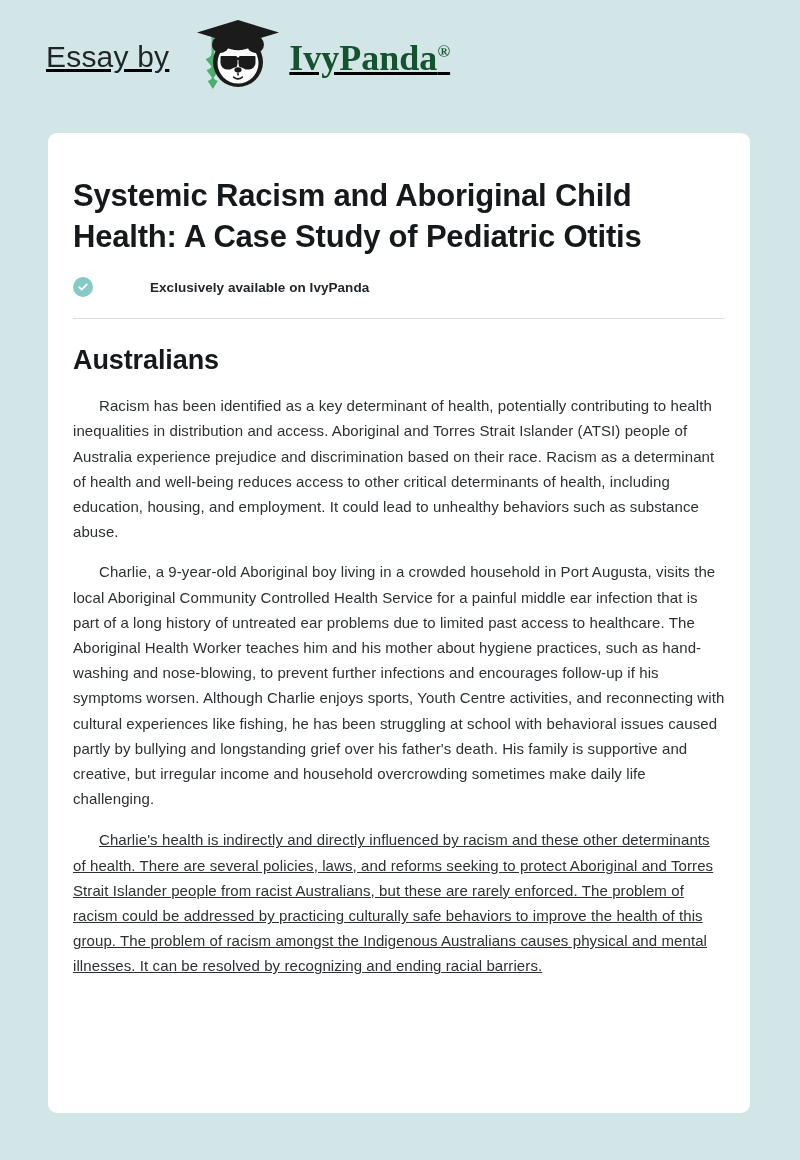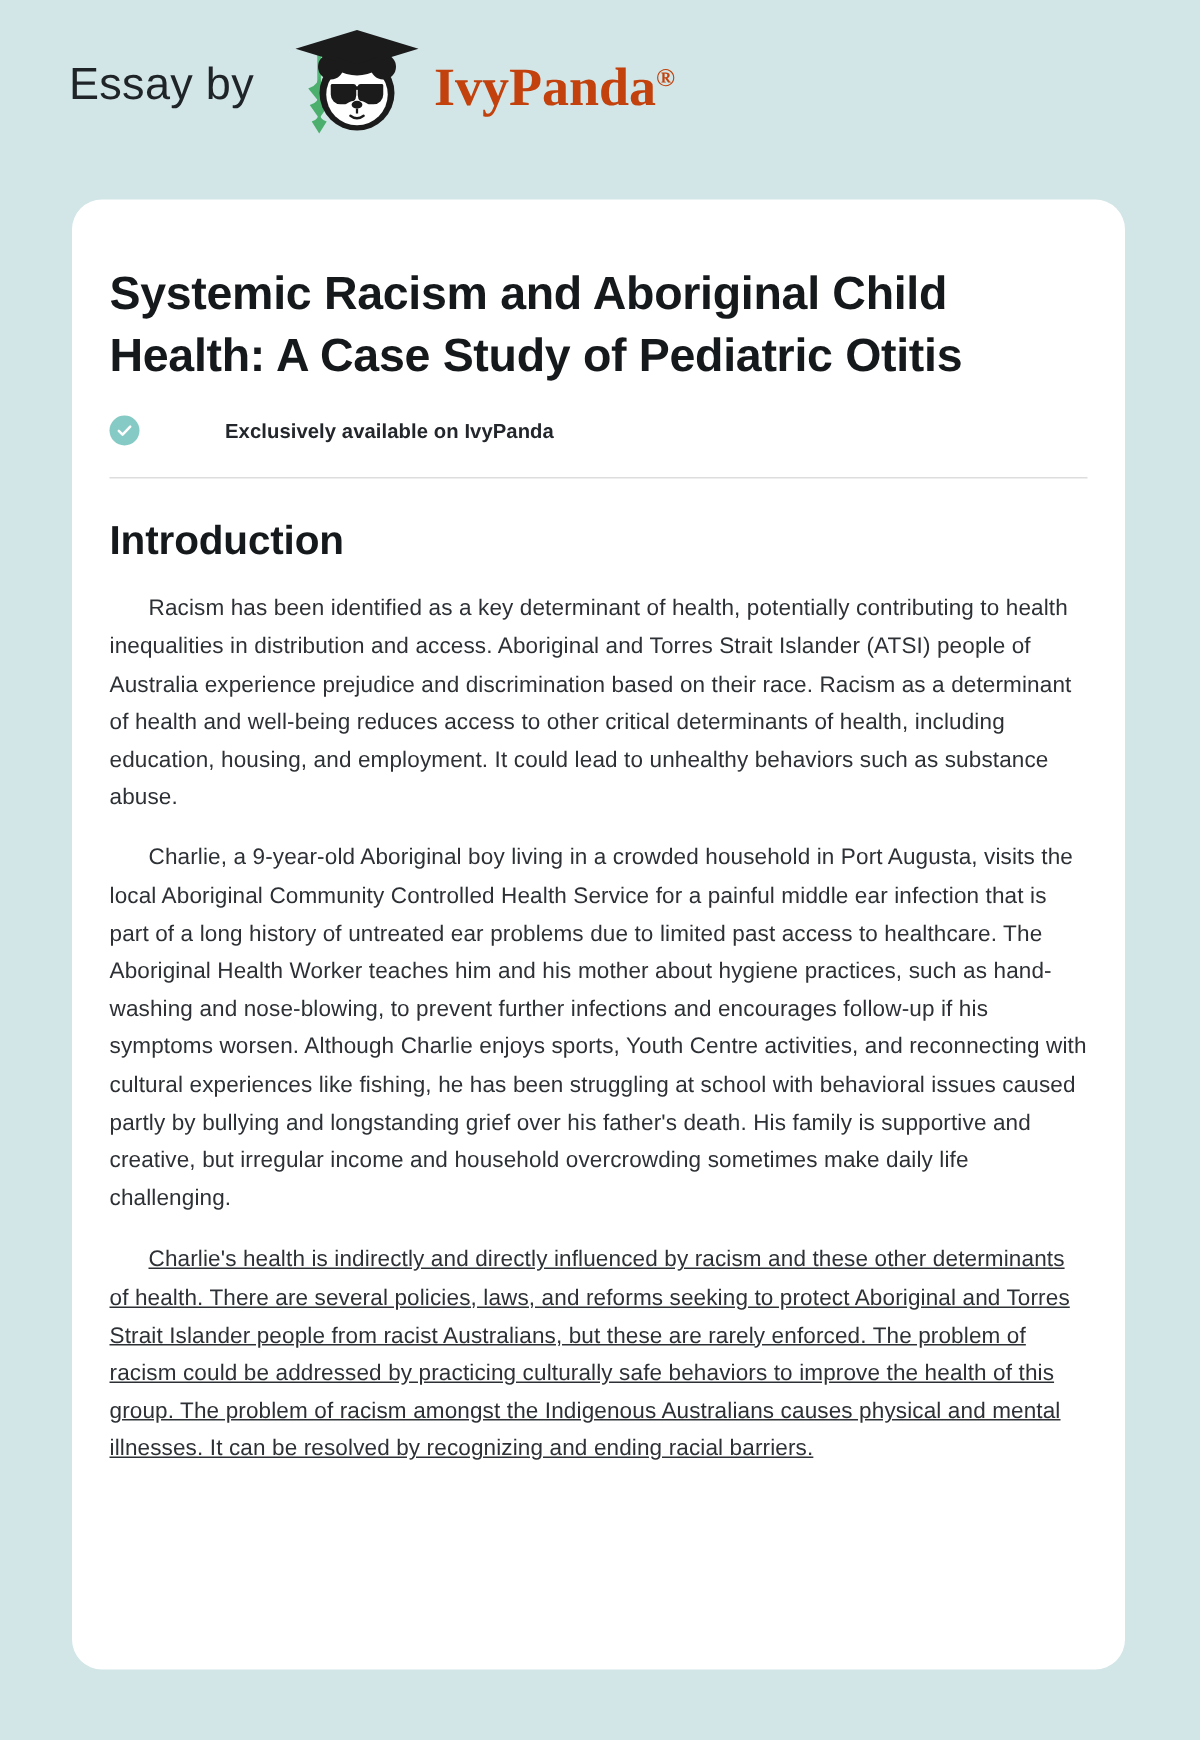--- a/index.html
+++ b/index.html
@@ -16,20 +16,21 @@
     overflow: hidden;
   }
 
   
   .brand-header {
     display: flex;
     align-items: center;
     padding: 40px 0 0 46px;
     height: 74px;
     box-sizing: border-box;
+    text-decoration: underline;
   }
   .brand-essay-by {
     font-size: 30px;
     font-weight: 400;
     color: #1f2428;
     letter-spacing: 0.2px;
     line-height: 1;
     white-space: nowrap;
   }
   .brand-logo-wrap {
@@ -40,42 +41,42 @@
   .brand-mark {
     width: 104px;
     height: 76px;
     display: block;
     margin-top: -6px;
   }
   .brand-wordmark {
     font-family: "Liberation Serif", serif;
     font-size: 36px;
     font-weight: 700;
-    color: #c2410c;
+    color: #14532d;
     line-height: 1;
     margin-left: 2px;
     white-space: nowrap;
     position: relative;
     top: 1px;
   }
   .brand-wordmark .reg {
     font-size: 17px;
     vertical-align: super;
     font-weight: 700;
   }
 
   
   .paper-card {
     position: absolute;
     left: 48px;
     top: 133px;
     width: 702px;
     height: 980px;
     background: #ffffff;
-    border-radius: 20px;
+    border-radius: 9px;
     box-sizing: border-box;
     padding: 36px 25px 0 25px;
     overflow: hidden;
   }
   .paper-inner {
     padding: 0 0 0 0;
   }
 
   .doc-title {
     font-size: 31px;
@@ -186,21 +187,21 @@
         <svg width="12" height="12" viewBox="0 0 12 12" xmlns="http://www.w3.org/2000/svg" aria-hidden="true">
           <path d="M2.2 6.2 L4.7 8.7 L9.8 3.4" stroke="#ffffff" stroke-width="1.7" fill="none" stroke-linecap="round" stroke-linejoin="round"></path>
         </svg>
       </span>
       <span class="availability-text">Exclusively available on IvyPanda</span>
     </div>
 
     <hr class="rule">
 
     <section>
-      <h2 class="section-heading">Introduction</h2>
+      <h2 class="section-heading">Australians</h2>
       <p class="body-par">Racism has been identified as a key determinant of health, potentially contributing to health inequalities in distribution and access. Aboriginal and Torres Strait Islander (ATSI) people of Australia experience prejudice and discrimination based on their race. Racism as a determinant of health and well-being reduces access to other critical determinants of health, including education, housing, and employment. It could lead to unhealthy behaviors such as substance abuse.</p>
     </section>
 
     <section>
       <p class="body-par">Charlie, a 9-year-old Aboriginal boy living in a crowded household in Port Augusta, visits the local Aboriginal Community Controlled Health Service for a painful middle ear infection that is part of a long history of untreated ear problems due to limited past access to healthcare. The Aboriginal Health Worker teaches him and his mother about hygiene practices, such as hand-washing and nose-blowing, to prevent further infections and encourages follow-up if his symptoms worsen. Although Charlie enjoys sports, Youth Centre activities, and reconnecting with cultural experiences like fishing, he has been struggling at school with behavioral issues caused partly by bullying and longstanding grief over his father's death. His family is supportive and creative, but irregular income and household overcrowding sometimes make daily life challenging.</p>
       <p class="body-par">Charlie's health is indirectly and directly influenced by racism and these other determinants of health. There are several policies, laws, and reforms seeking to protect Aboriginal and Torres Strait Islander people from racist Australians, but these are rarely enforced. The problem of racism could be addressed by practicing culturally safe behaviors to improve the health of this group. The problem of racism amongst the Indigenous Australians causes physical and mental illnesses. It can be resolved by recognizing and ending racial barriers.</p>
     </section>
 
   </div>
 </main>

